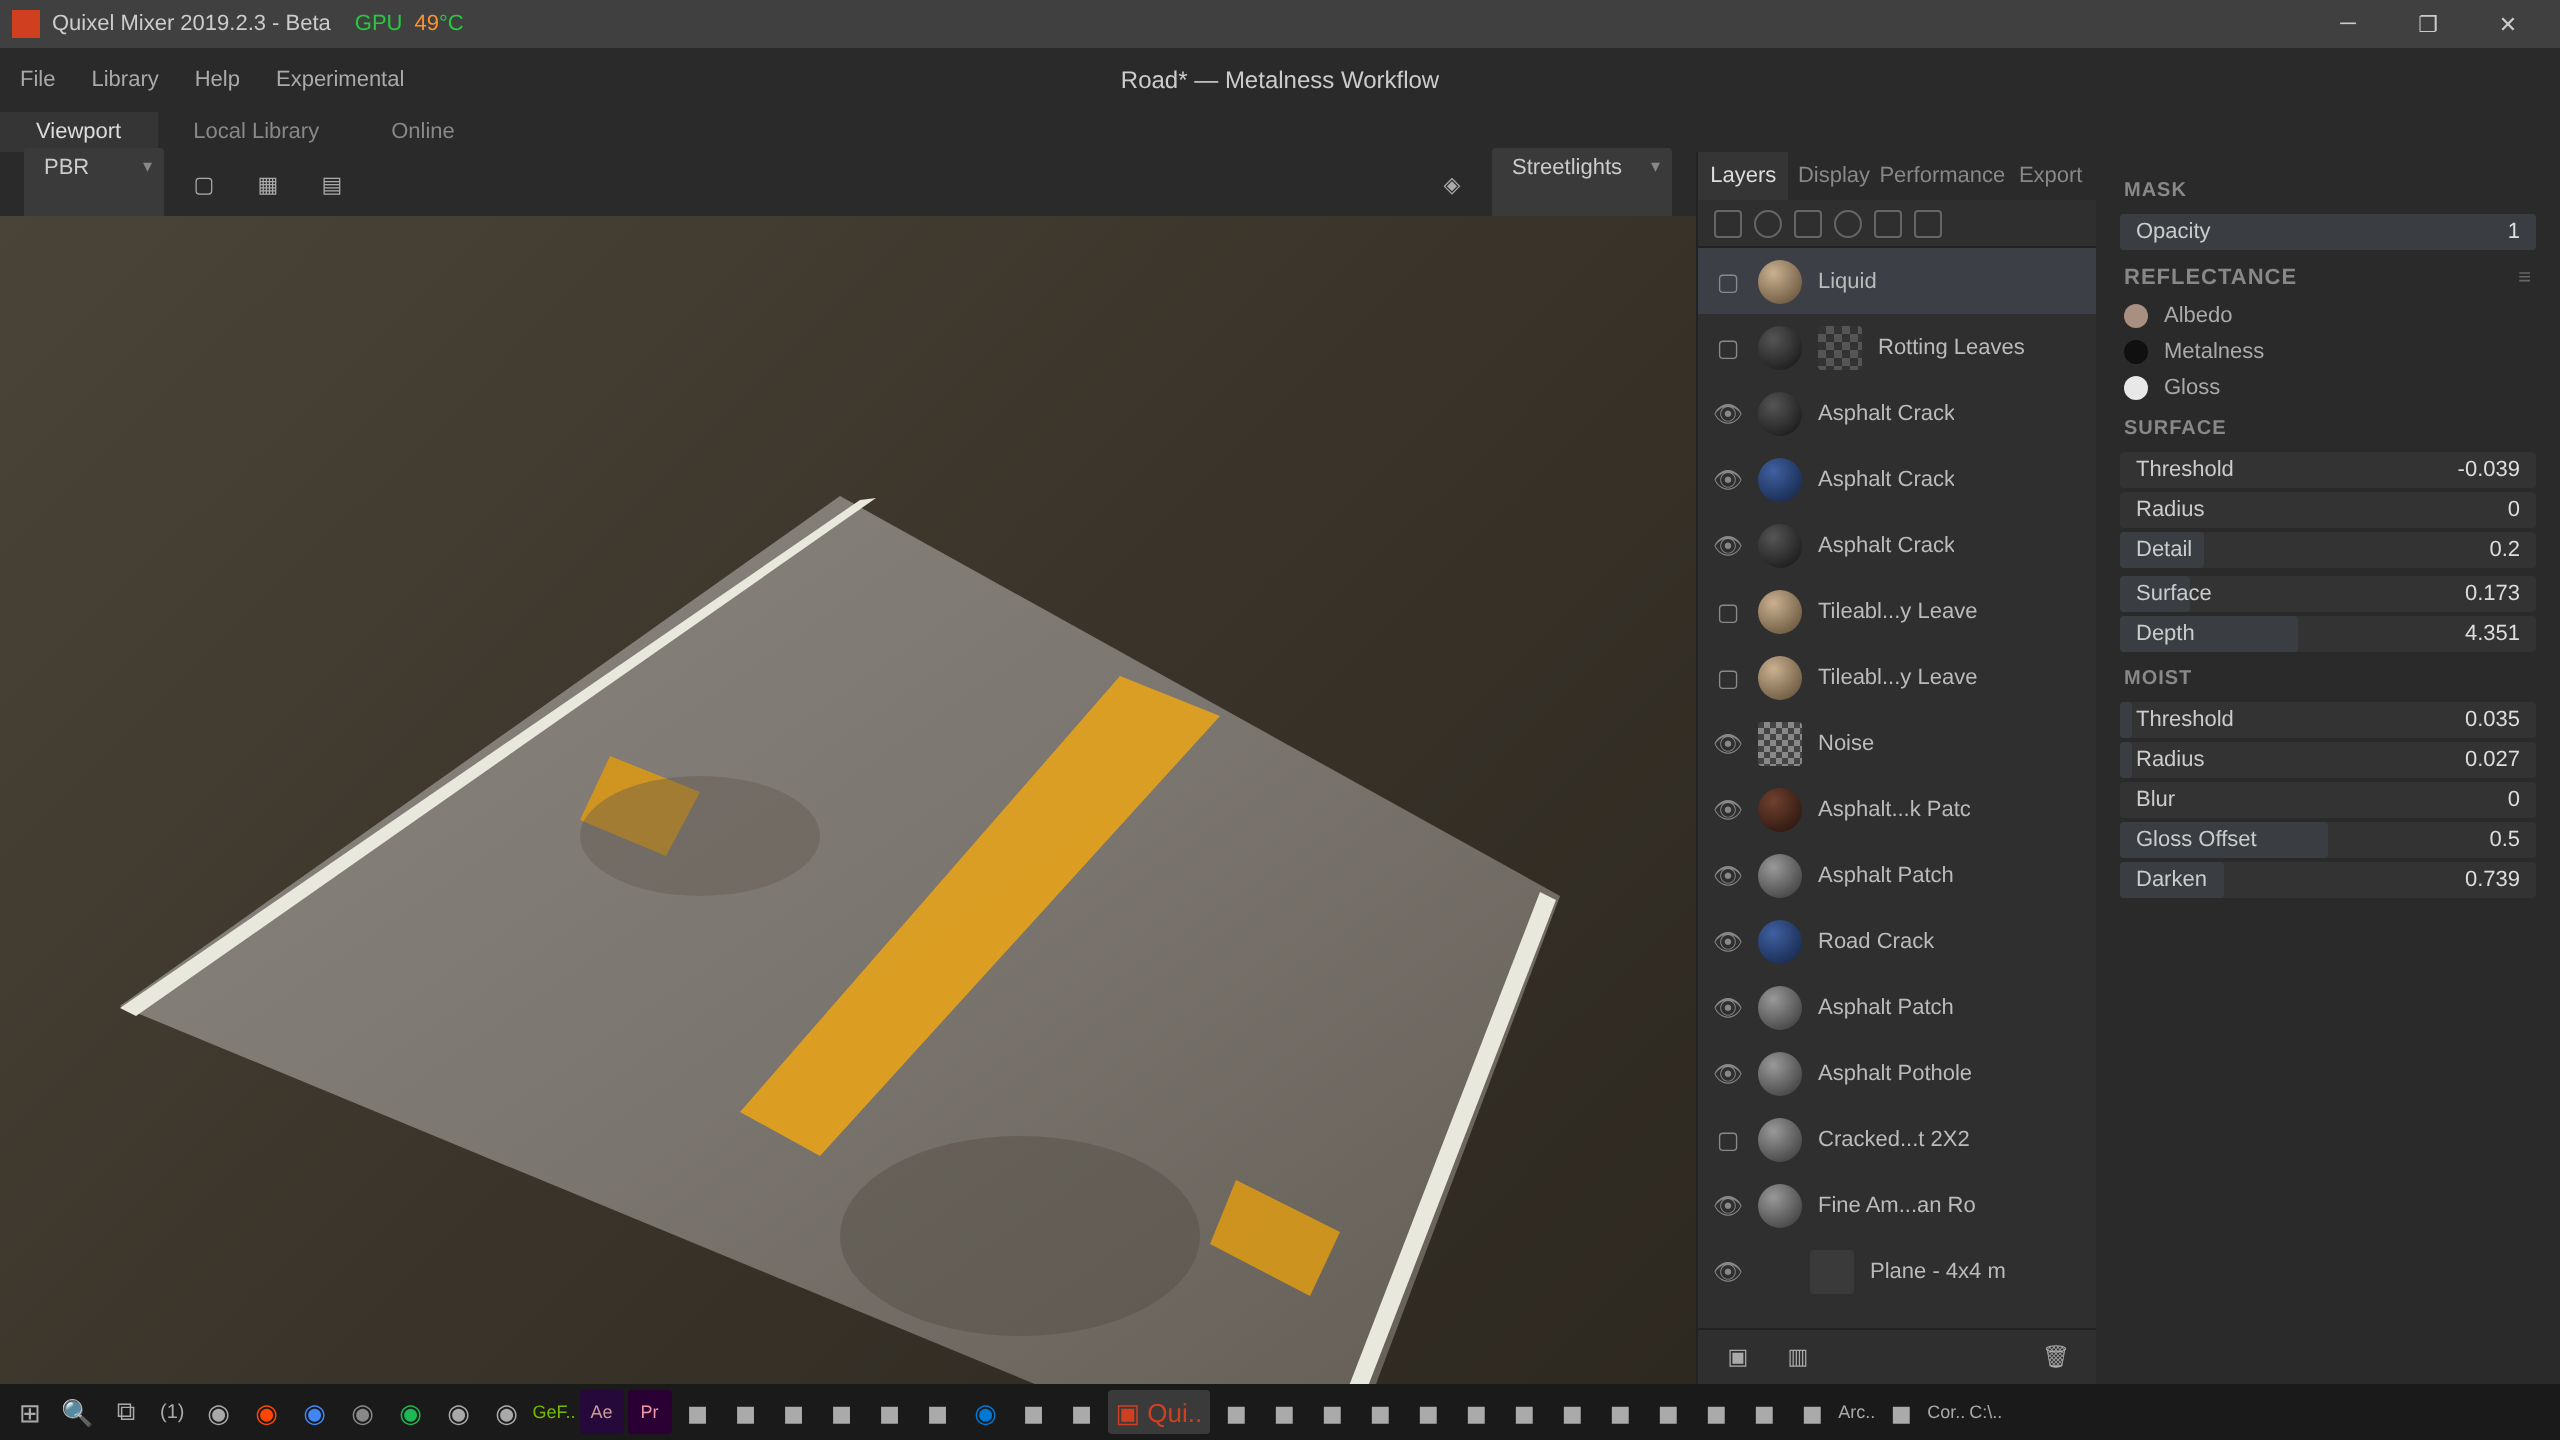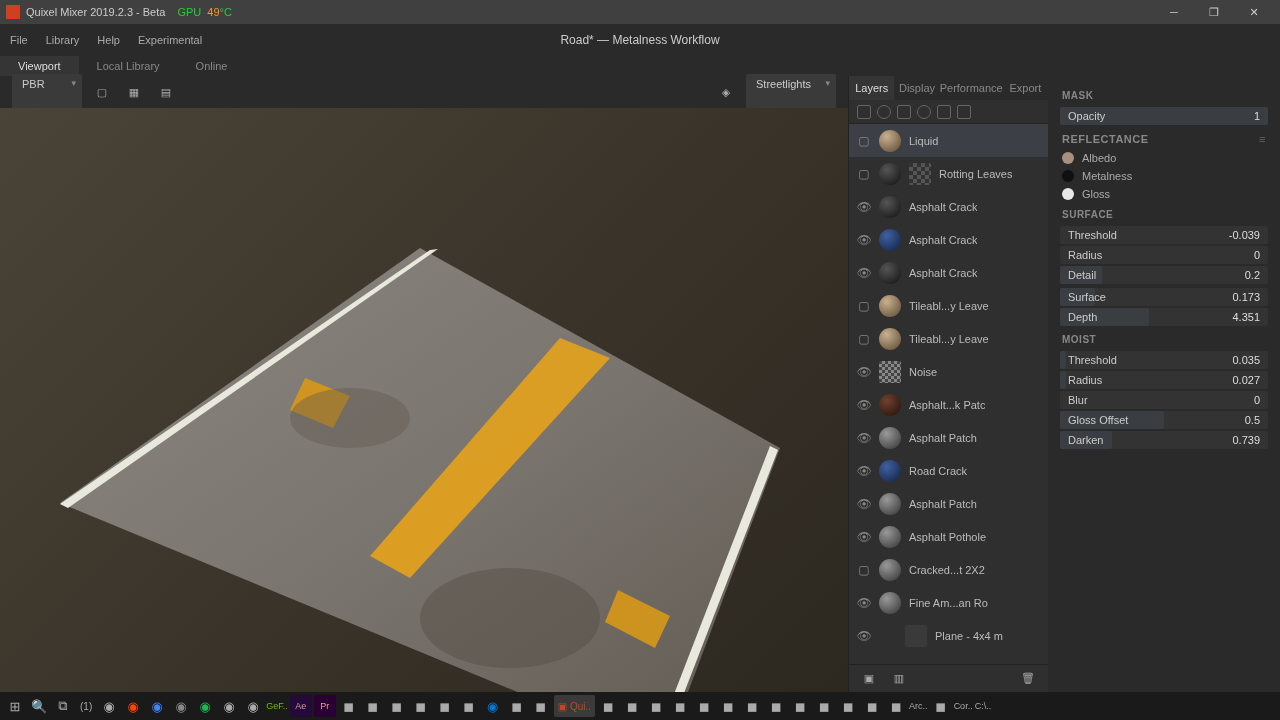--- a/index.html
+++ b/index.html
@@ -334,21 +334,21 @@
   <div class="tbicon" style="background:#2a0034;color:#e9a;font-size:9px;">Pr</div>
   <div class="tbicon">◼</div>
   <div class="tbicon">◼</div>
   <div class="tbicon">◼</div>
   <div class="tbicon">◼</div>
   <div class="tbicon">◼</div>
   <div class="tbicon">◼</div>
   <div class="tbicon" style="color:#0078d4;">◉</div>
   <div class="tbicon">◼</div>
   <div class="tbicon">◼</div>
-  <div class="tbicon active" style="background:#3a3a3a;color:#d04020;width:auto;padding:0 4px;font-size:10px;">▣ Qui..</div>
+  <div class="tbicon active" style="background:#3a3a3a;color:#d04020;width:auto;padding:0 4px;font-size:13px;">▣ Qui..</div>
   <div class="tbicon">◼</div>
   <div class="tbicon">◼</div>
   <div class="tbicon">◼</div>
   <div class="tbicon">◼</div>
   <div class="tbicon">◼</div>
   <div class="tbicon">◼</div>
   <div class="tbicon">◼</div>
   <div class="tbicon">◼</div>
   <div class="tbicon">◼</div>
   <div class="tbicon">◼</div>

